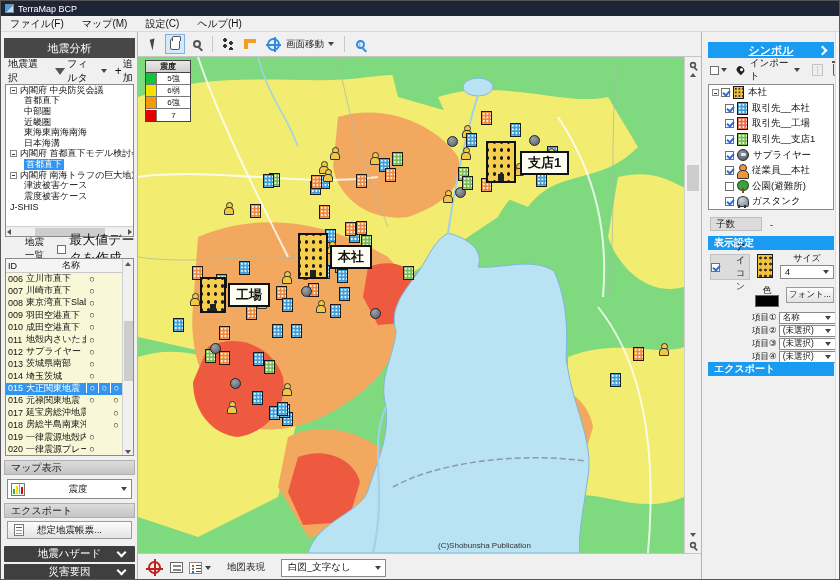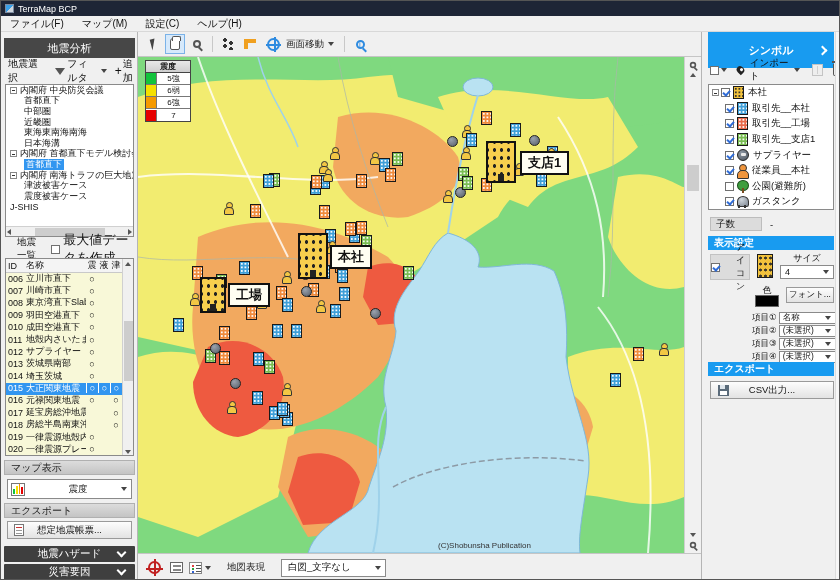--- a/index.html
+++ b/index.html
@@ -35,21 +35,21 @@
   .hscroll .thumb{height:8px;width:70px;background:#cdcdcd;}
   .tri{width:0;height:0;border-top:3px solid transparent;border-bottom:3px solid transparent;}
   .tri.left{border-right:4px solid #555;}
   .tri.right{border-left:4px solid #555;}
   .tri.up{border-left:3px solid transparent;border-right:3px solid transparent;border-bottom:4px solid #555;border-top:none;}
   .tri.down{border-left:3px solid transparent;border-right:3px solid transparent;border-top:4px solid #555;border-bottom:none;}
   .list-row{position:absolute;left:0;top:209px;width:137px;height:16px;display:flex;align-items:center;font-size:9.5px;color:#111;}
   .cb{width:9px;height:9px;border:1px solid #707070;background:#fff;display:inline-block;flex:0 0 auto;position:relative;}
   .cb.checked::after{content:"";position:absolute;left:1px;top:1px;width:5px;height:3px;border-left:2px solid #2e6bd6;border-bottom:2px solid #2e6bd6;transform:rotate(-48deg);}
   .eq-table{position:absolute;left:4px;top:226px;width:129px;height:198px;border:1px solid #8a8a8a;background:#f8f8d8;overflow:hidden;font-size:9px;color:#111;}
-  .eq-head{display:flex;background:#f4f4f4;border-bottom:1px solid #c9c9c9;height:14px;align-items:center;font-size:9px;}
+  .eq-head{display:flex;background:#f4f4f4;border-bottom:1px solid #c9c9c9;height:14px;align-items:center;font-size:9px;gap:36px;}
   .eq-row{display:flex;height:12.2px;align-items:center;border-bottom:1px solid transparent;}
   .eq-row.sel{background:#3296f0;color:#fff;}
   .eq-row.sel .mk{color:#fff;border-color:#fff;}
   .c-id{width:20px;padding-left:2px;flex:0 0 auto;}
   .c-name{width:60px;flex:0 0 auto;white-space:nowrap;overflow:hidden;}
   .c-m{width:12px;flex:0 0 auto;text-align:center;}
   .eq-row.sel .c-m{border-left:1px solid #fff;}
   .vscroll{position:absolute;right:0;top:0;width:11px;height:100%;background:#f0f0f0;border-left:1px solid #d0d0d0;display:flex;flex-direction:column;align-items:center;}
   .vscroll .thumb{width:9px;background:#cdcdcd;}
   .btn{background:linear-gradient(#fdfdfd,#e3e3e3);border:1px solid #9a9a9a;display:flex;align-items:center;justify-content:center;font-size:9.5px;color:#111;}
@@ -235,21 +235,21 @@
           <span class="lbl">J-SHIS</span>
         </div>
         <div class="hscroll">
         <span class="tri left"></span>
         <span class="thumb"></span>
         <span class="tri right"></span>
       </div>
     </div>
 
     <div class="list-row">
-      <span style="padding-left:16px;font-family:Liberation Serif, serif;">地震一覧</span>
+      <span style="padding-left:24px;font-family:Liberation Serif, serif;">地震一覧</span>
       <span class="cb" style="margin-left:10px;margin-right:3px;"></span>
       <span style="font-size:13px;">最大値データを作成</span>
     </div>
 
     <div class="eq-table">
       <div class="eq-head" id="eq-table-head">
           <span class="c-id">ID</span>
           <span class="c-name">名称</span>
           <span class="c-m">震</span>
           <span class="c-m">液</span>
@@ -522,21 +522,21 @@
       </span>
       <span style="margin-left:14px;">地図表現</span>
       <span class="dd" style="width:105px;height:18px;margin-left:16px;padding-left:6px;">
         <span>白図_文字なし</span>
         <span class="caret"></span>
       </span>
     </div>
   </div>
 
   <div class="right-panel">
-    <div class="blue-header" style="left:6px;top:0;width:126px;height:36px;">
+    <div class="blue-header" style="left:6px;top:10px;width:126px;height:16px;text-decoration:underline;">
       <span>シンボル</span>
       <span class="chev chev-r" style="position:absolute;right:8px;"></span>
     </div>
 
     <div class="rp-toolbar">
       <span class="cb" style="margin-left:8px;"></span>
       <span class="caret" style="margin-left:2px;"></span>
       <span class="pin" style="margin-left:10px;"></span>
       <span style="margin-left:6px;">インポート</span>
       <span class="caret" style="margin-left:3px;"></span>
@@ -634,20 +634,16 @@
         <div class="fld-row" style="top: 319px;">
           <span>項目④</span>
           <span class="dd">
             <span>(未選択)</span>
             <span class="caret"></span>
           </span>
         </div>
       </div>
 
     <div class="blue-header" style="left:6px;top:330px;width:126px;height:14px;font-size:10px;justify-content:flex-start;padding-left:6px;">エクスポート</div>
-    <div class="btn" style="position:absolute;left:8px;top:349px;width:124px;height:18px;">
-      <span class="floppy" style="position:absolute;left:7px;"></span>
-      <span>CSV出力...</span>
-    </div>
 
     <div class="rp-scroll"></div>
   </div>
 </div>
 
 </body></html>

